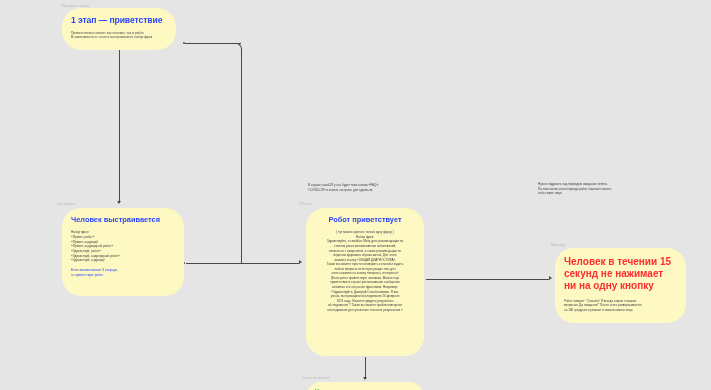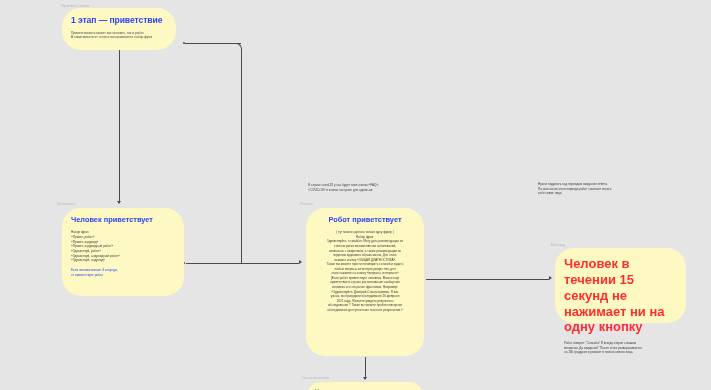--- a/index.html
+++ b/index.html
@@ -58,21 +58,21 @@
   #card-human .card-note span{display:block;}
 
   
   #card-robot{left:306px;top:208px;width:118px;height:148px;padding:8px 9px 0 9px;text-align:center;}
   #card-robot .card-title{font-size:7.4px;color:#2b44ff;}
   #card-robot .card-body{font-size:3.05px;margin-top:6px;line-height:1.5;color:#414141;}
   #card-robot .card-body span{display:block;}
 
   
   #card-timeout{left:555px;top:248px;width:131px;height:75px;padding:8px 9px 0 9px;}
-  #card-timeout .card-title{font-size:13px;color:#ff2d2d;line-height:1.22;}
+  #card-timeout .card-title{font-size:10px;color:#ff2d2d;line-height:1.22;}
   #card-timeout .card-body{font-size:3.05px;margin-top:6px;line-height:1.5;color:#3f3f3f;}
   #card-timeout .card-body span{display:block;}
 
   
   #card-agreement{left:306px;top:382px;width:118px;height:30px;padding:5px 9px 0 9px;}
   #card-agreement .dots{font-size:4px;color:#2ca02c;letter-spacing:1px;}
 
   
   .free-text{
     position:absolute;
@@ -151,21 +151,21 @@
 
   <div class="card" id="card-greeting">
     <div class="card-title">1 этап — приветствие</div>
     <div class="card-body">
       <span>Приветствовать может как человек, так и робот.</span>
       <span>В зависимости от этого и выстраивается набор фраз</span>
     </div>
   </div>
 
   <div class="card" id="card-human">
-    <div class="card-title">Человек приветствует</div>
+    <div class="card-title">Человек выстраивается</div>
     <div class="list">
       <span>Набор фраз:</span>
       <span>«Привет, робот»</span>
       <span>«Привет, андроид»</span>
       <span>«Привет, андроидный робот»</span>
       <span>«Здравствуй, робот»</span>
       <span>«Здравствуй, андроидный робот»</span>
       <span>«Здравствуй, андроид»</span>
     </div>
     <div class="card-note">

